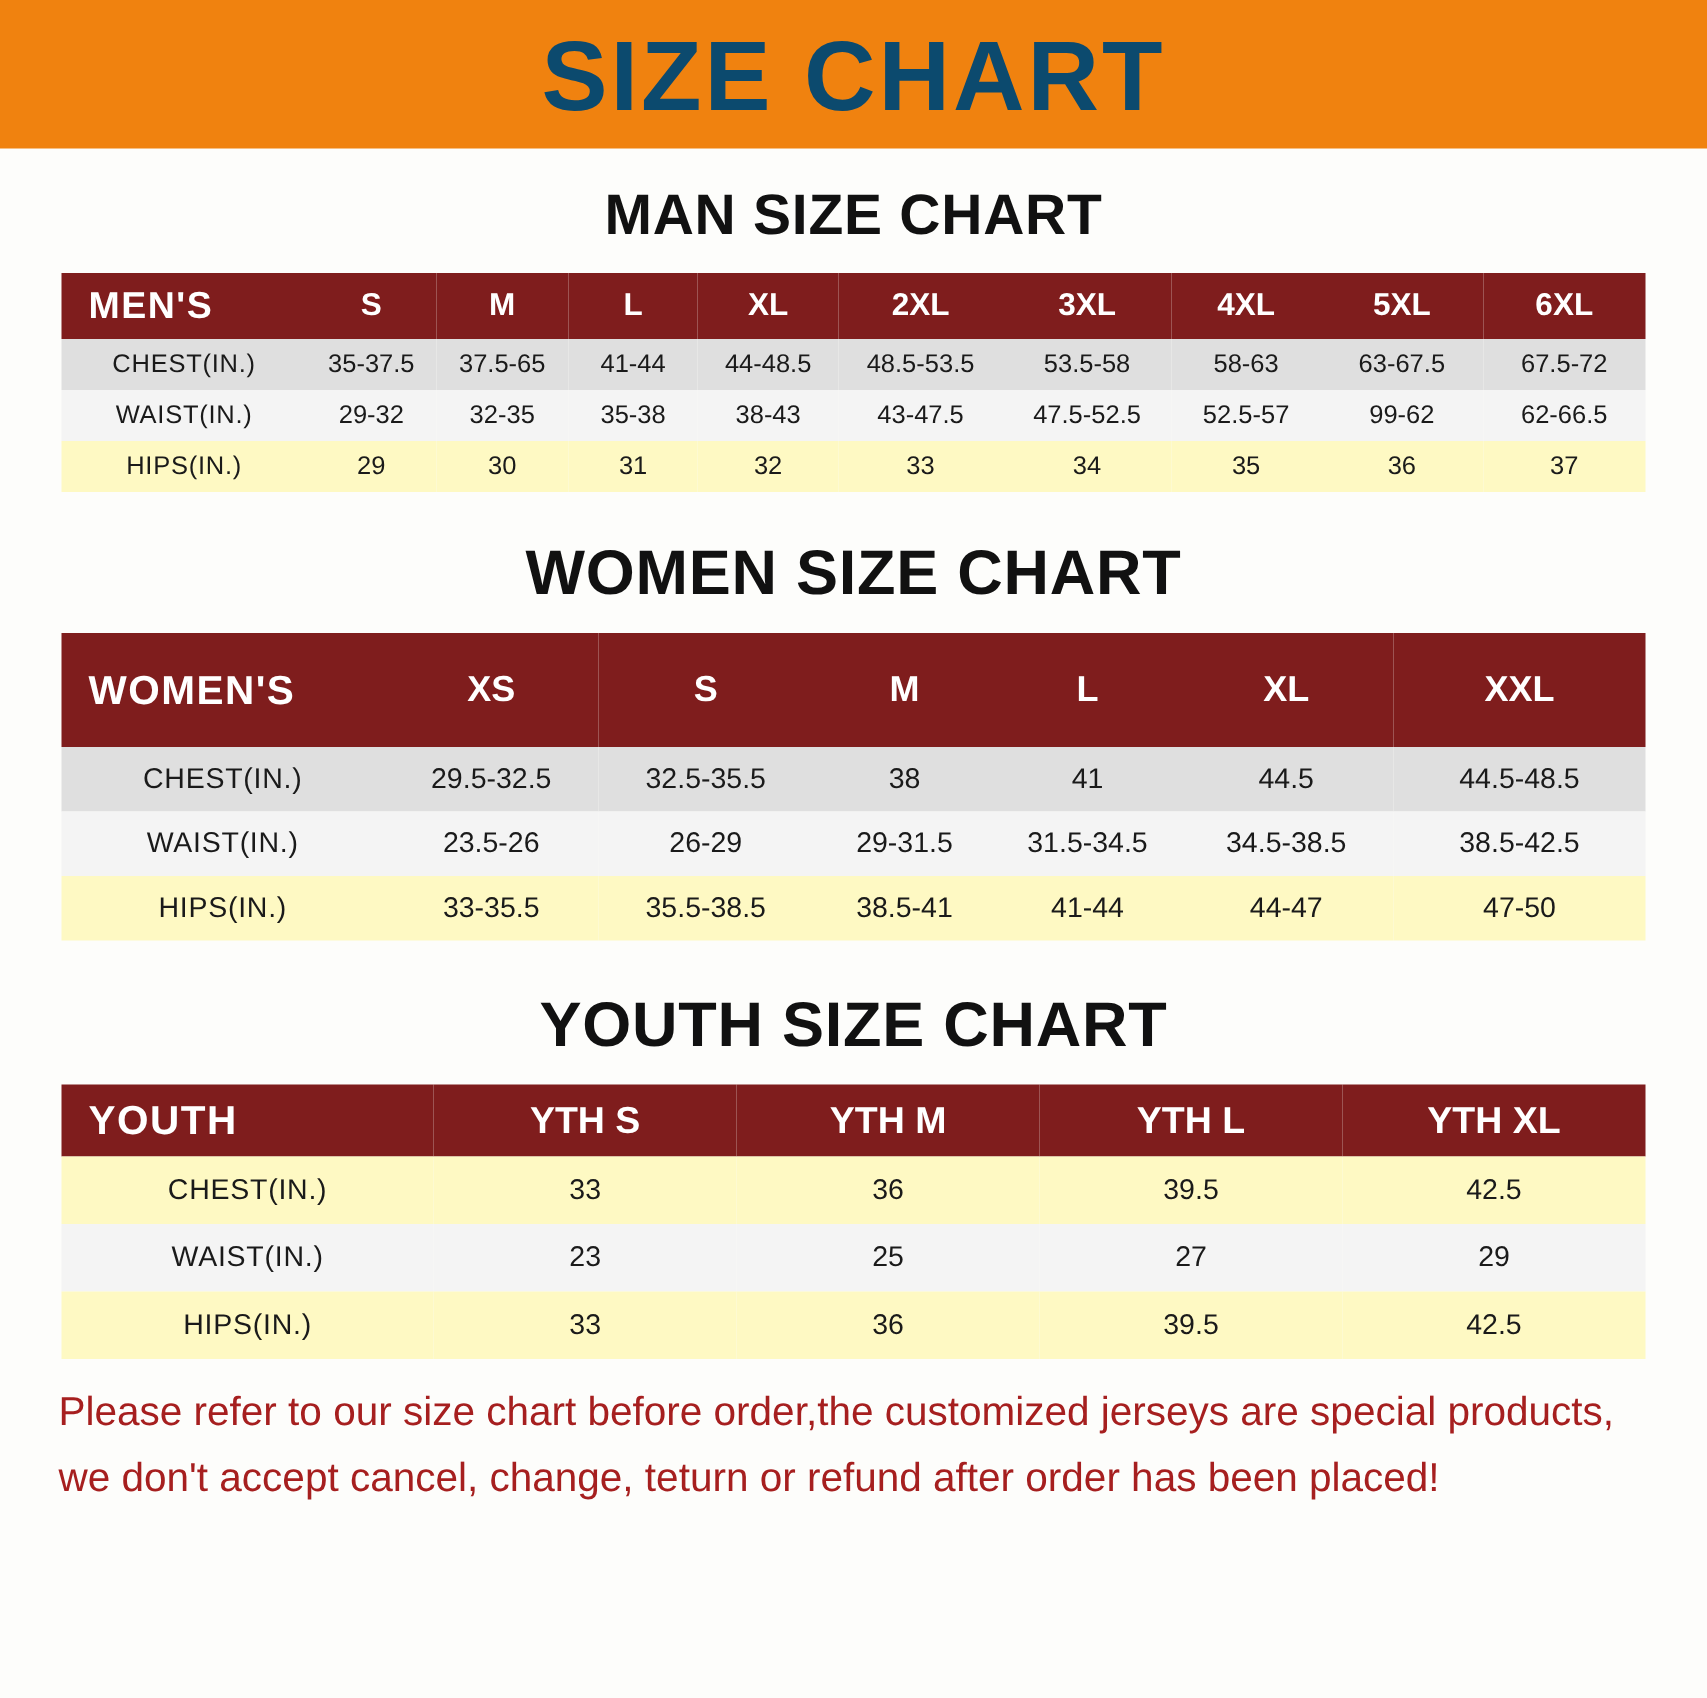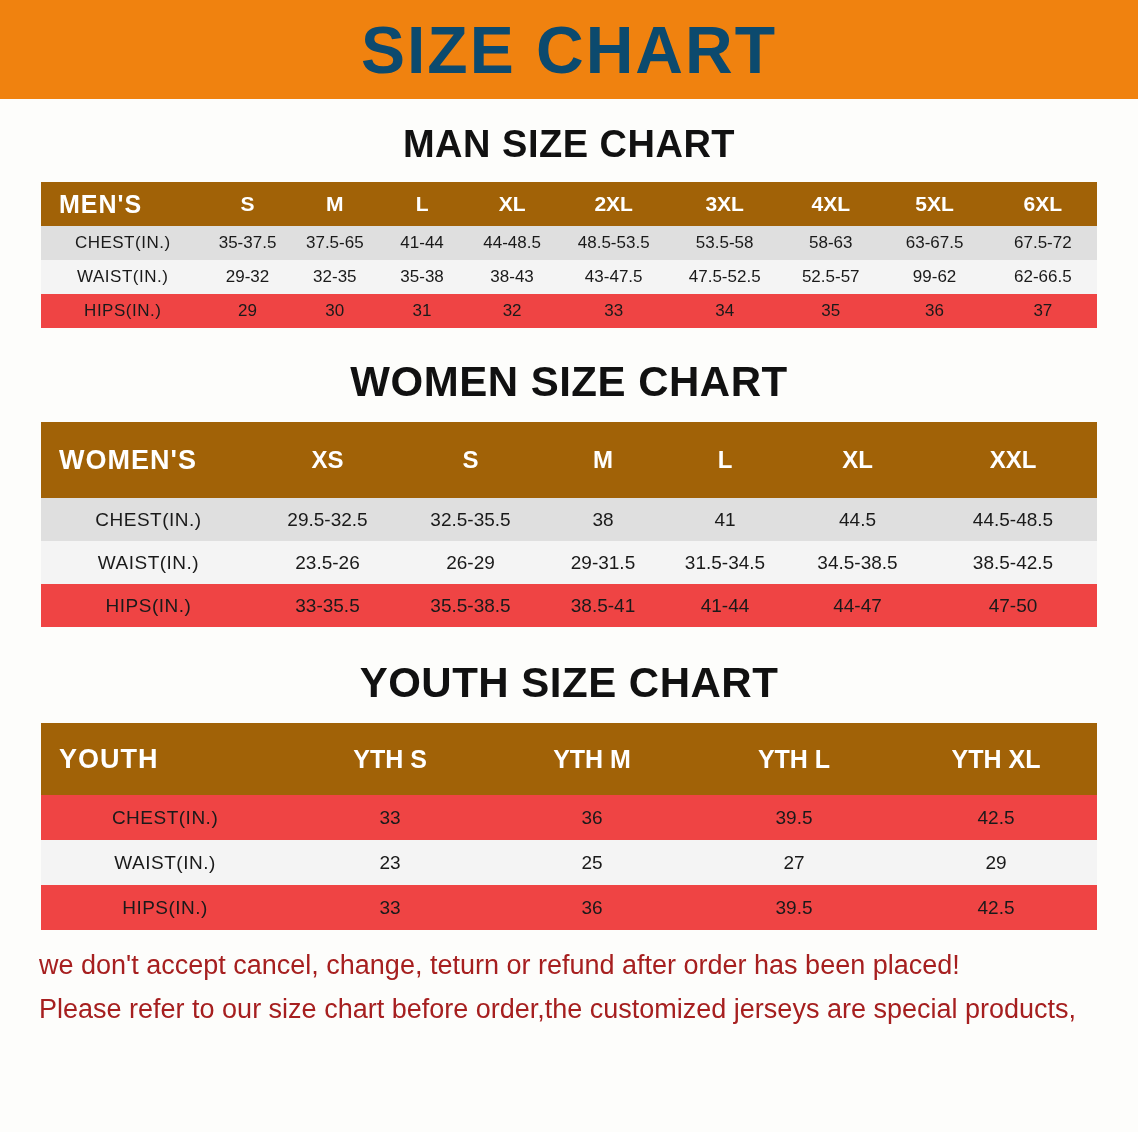--- a/index.html
+++ b/index.html
@@ -45,21 +45,21 @@
   .table-wrap {
     margin: 0 auto;
     width: 1056px;
   }
   table {
     width: 100%;
     border-collapse: collapse;
     table-layout: fixed;
   }
   thead td {
-    background: #a16207;
+    background: #7f1d1d;
     color: #ffffff;
     font-weight: bold;
     text-align: center;
     vertical-align: middle;
     margin-left: 20px;
   }
   thead td.rowlabel {
     text-align: left;
     padding-left: 18px;
     letter-spacing: 1px;
@@ -68,38 +68,38 @@
     text-align: center;
     color: #1a1a1a;
     vertical-align: middle;
   }
   tbody td.rowlabel {
     text-align: center;
     color: #1a1a1a;
   }
   .row-shade-a { background: #dfdfdf; }
   .row-shade-b { background: #f4f4f4; }
-  .row-shade-c { background: #ef4444; }
+  .row-shade-c { background: #fef9c3; }
 
   
   #men-table thead td { height: 44px; font-size: 21px; }
   #men-table thead td.rowlabel { font-size: 25px; }
   #men-table tbody td { height: 34px; font-size: 17px; }
   #men-table tbody td.rowlabel { font-size: 17px; letter-spacing: 0.5px; }
   #men-table { margin-top: 16px; }
 
   
   #women-table thead td { height: 76px; font-size: 24px; }
   #women-table thead td.rowlabel { font-size: 27px; }
   #women-table tbody td { height: 43px; font-size: 19px; }
   #women-table tbody td.rowlabel { font-size: 19px; letter-spacing: 0.5px; }
   #women-table { margin-top: 16px; }
 
   
-  #youth-table thead td { height: 72px; font-size: 25px; }
+  #youth-table thead td { height: 48px; font-size: 25px; }
   #youth-table thead td.rowlabel { font-size: 27px; }
   #youth-table tbody td { height: 45px; font-size: 19px; }
   #youth-table tbody td.rowlabel { font-size: 19px; letter-spacing: 0.5px; }
   #youth-table { margin-top: 16px; }
 
   
   .note {
     width: 1060px;
     margin: 14px auto 0 auto;
     color: #a61f1f;
@@ -284,15 +284,15 @@
         <td>33</td>
         <td>36</td>
         <td>39.5</td>
         <td>42.5</td>
       </tr>
     </tbody>
   </table>
 </div>
 
 <div class="note">
+  <span class="note-line">Please refer to our size chart before order,the customized jerseys are special products,</span>
   <span class="note-line">we don't accept cancel, change, teturn or refund after order has been placed!</span>
-  <span class="note-line">Please refer to our size chart before order,the customized jerseys are special products,</span>
 </div>
 
 </body></html>

